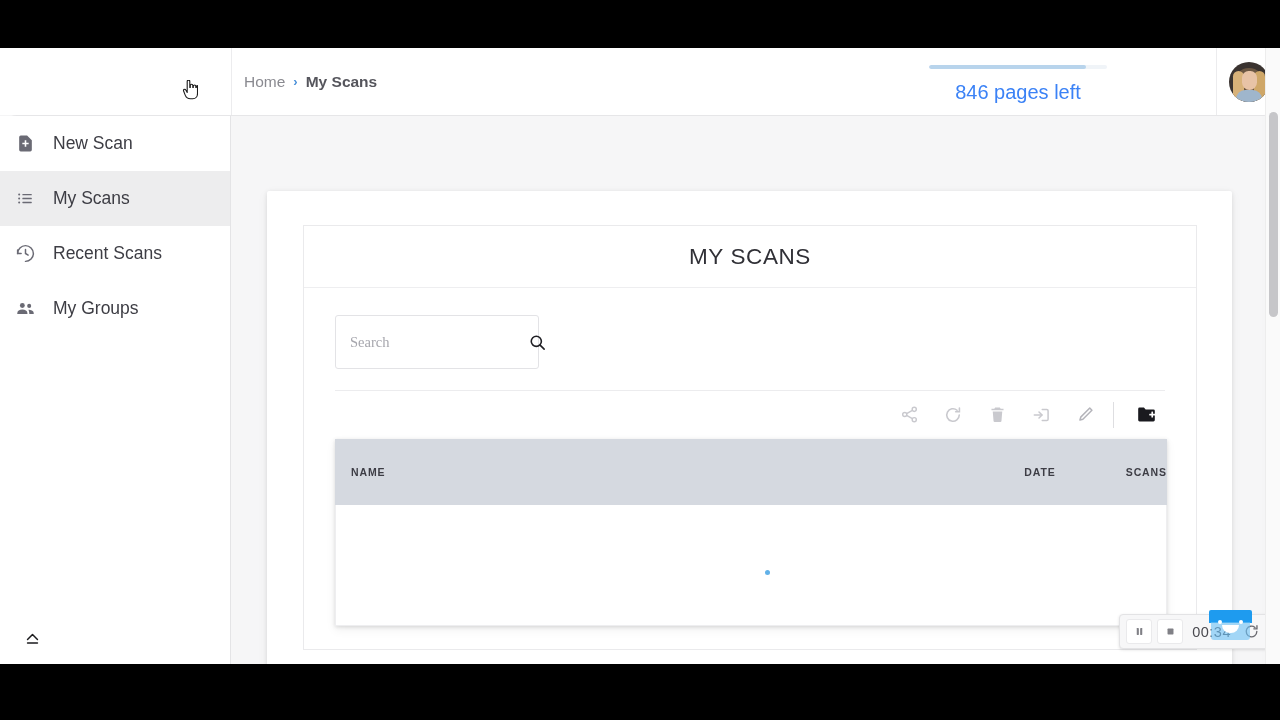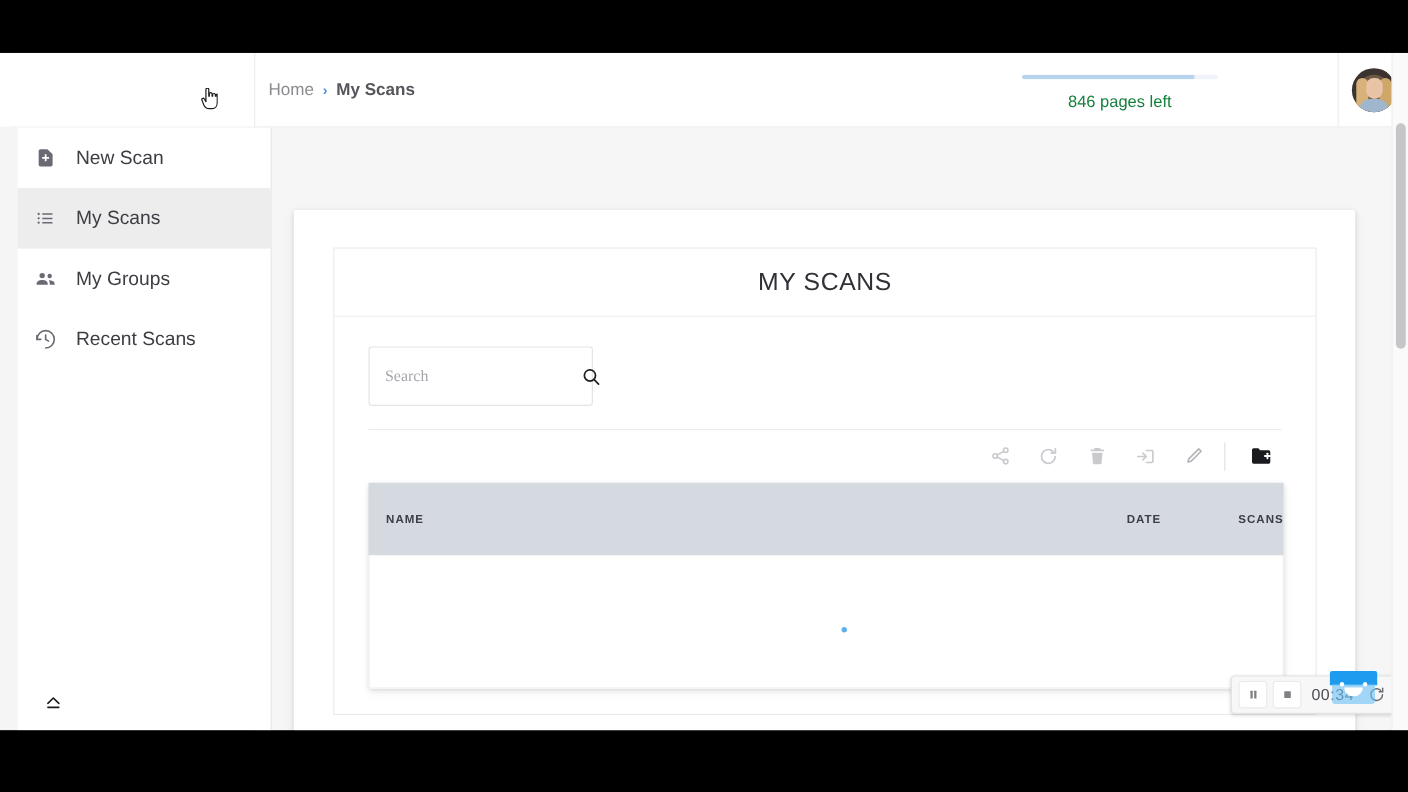--- a/index.html
+++ b/index.html
@@ -104,22 +104,22 @@
     margin-bottom: 12px;
     overflow: hidden;
   }
   #quota-bar-fill {
     height: 100%;
     width: 88%;
     background: #b8d4ec;
     border-radius: 2px;
   }
   #quota-text {
-    font-size: 15px;
-    color: #15803d;
+    font-size: 20px;
+    color: #3b82f6;
   }
 
   #avatar-zone {
     width: 64px;
     flex: 0 0 64px;
     display: flex;
     align-items: center;
     justify-content: center;
     border-left: 1px solid #ececee;
   }
@@ -157,21 +157,21 @@
   #avatar .body {
     position: absolute; left: 7px; bottom: 0;
     width: 26px; height: 12px;
     border-radius: 9px 9px 0 0;
     background: #9fb6cc;
   }
 
   
   #sidebar {
     position: absolute;
-    top: 68px; left: 16px;
+    top: 68px; left: 0;
     width: 231px;
     height: 548px;
     background: #ffffff;
     border-right: 1px solid #e4e4e6;
     z-index: 11;
   }
   .nav-item {
     height: 55px;
     display: flex;
     align-items: center;
@@ -513,39 +513,39 @@
           <rect x="8" y="6.2" width="12" height="1.7" rx=".7"></rect>
           <rect x="8" y="11.2" width="12" height="1.7" rx=".7"></rect>
           <rect x="8" y="16.2" width="12" height="1.7" rx=".7"></rect>
         </svg>
       </span>
       <span class="nav-label">My Scans</span>
     </div>
 
     <div class="nav-item">
       <span class="nav-icon">
+        <svg width="21" height="21" viewBox="0 0 24 24" fill="none" stroke="currentColor" stroke-width="1.7" stroke-linecap="round">
+          <path d="M12 21a9 9 0 1 0-9-9"></path>
+          <polyline points="3,8 3,12 7,12"></polyline>
+          <polyline points="12,7.5 12,12 15,13.8"></polyline>
+        </svg>
+      </span>
+      <span class="nav-label">Recent Scans</span>
+    </div>
+
+    <div class="nav-item">
+      <span class="nav-icon">
         <svg width="21" height="21" viewBox="0 0 24 24" fill="currentColor">
           <circle cx="8.4" cy="8.6" r="2.8"></circle>
           <circle cx="16.2" cy="9" r="2.3"></circle>
           <path d="M2.6 17.4c0-2.7 2.6-4.2 5.8-4.2s5.8 1.5 5.8 4.2v.8H2.6z"></path>
           <path d="M15.3 13.4c2.8.1 6.1 1 6.1 3.9v.9h-5.1v-1.2c0-1.4-.5-2.6-1-3.6z"></path>
         </svg>
       </span>
       <span class="nav-label">My Groups</span>
-    </div>
-
-    <div class="nav-item">
-      <span class="nav-icon">
-        <svg width="21" height="21" viewBox="0 0 24 24" fill="none" stroke="currentColor" stroke-width="1.7" stroke-linecap="round">
-          <path d="M12 21a9 9 0 1 0-9-9"></path>
-          <polyline points="3,8 3,12 7,12"></polyline>
-          <polyline points="12,7.5 12,12 15,13.8"></polyline>
-        </svg>
-      </span>
-      <span class="nav-label">Recent Scans</span>
     </div>
 
 
     <div id="sidebar-collapse">
       <svg width="17" height="17" viewBox="0 0 24 24" fill="none" stroke="currentColor" stroke-width="2.1" stroke-linecap="round" stroke-linejoin="round">
         <polyline points="5,12 12,5 19,12"></polyline>
         <line x1="5" y1="17" x2="19" y2="17"></line>
       </svg>
     </div>
   </div>

